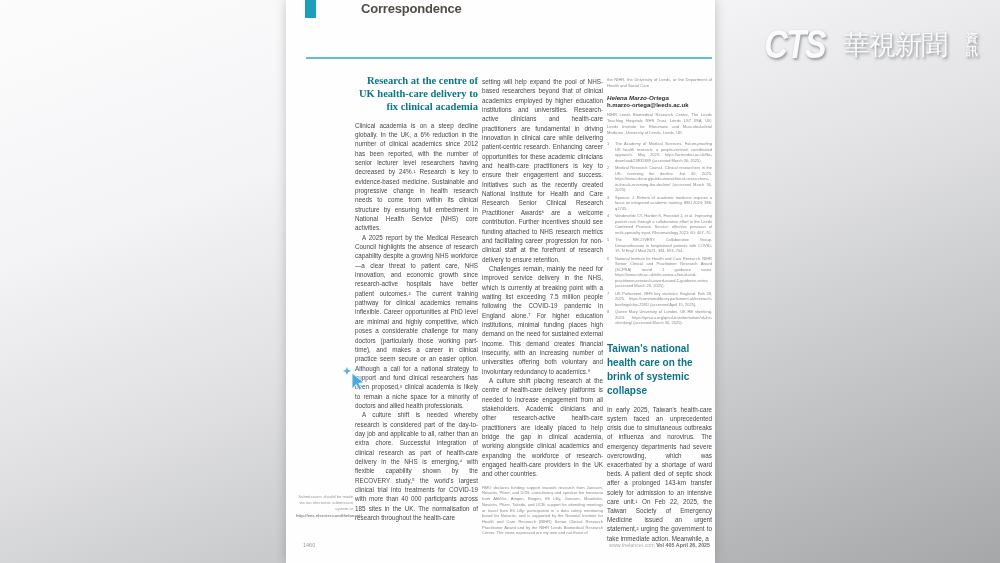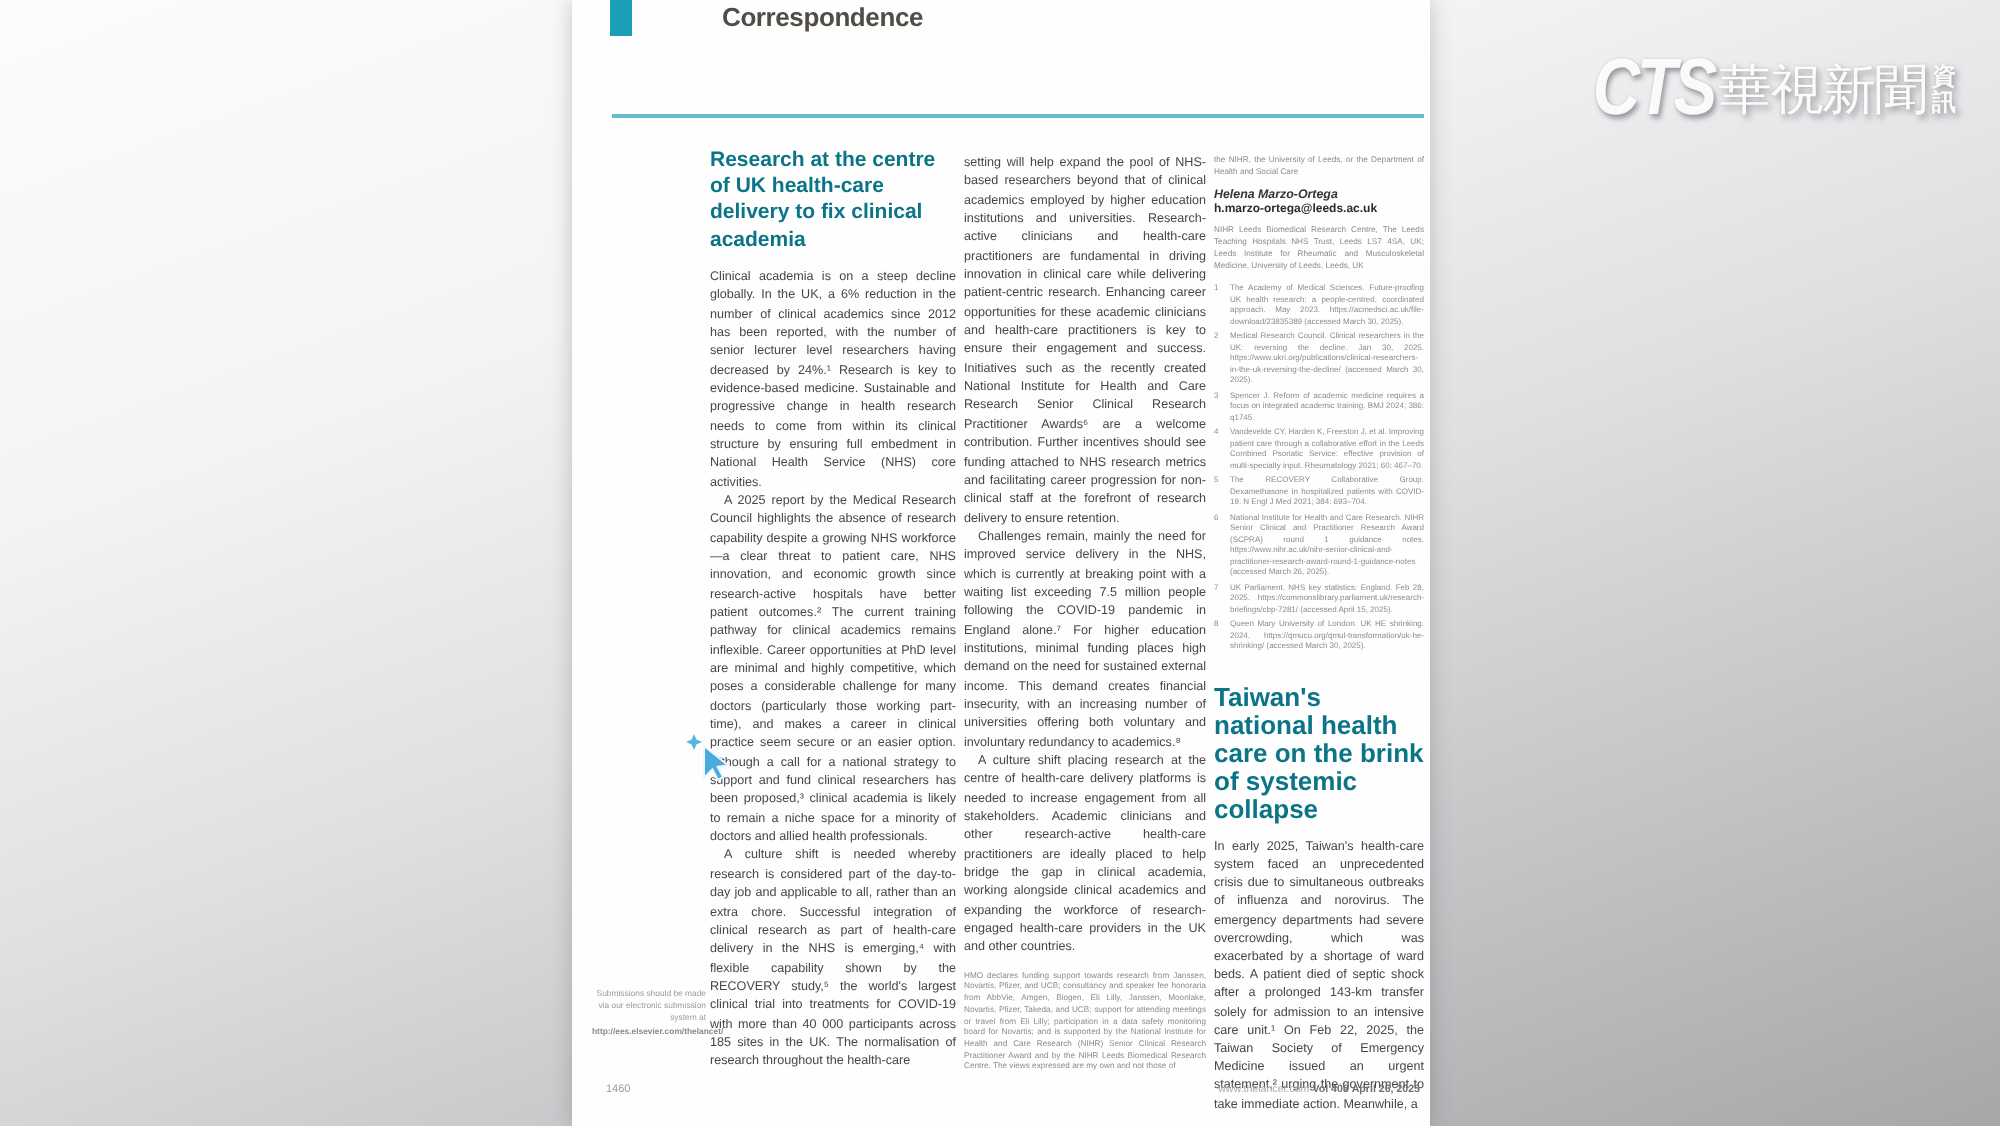--- a/index.html
+++ b/index.html
@@ -3,21 +3,21 @@
 <meta charset="utf-8">
 <style>
   html,body{margin:0;padding:0;}
   body{
     width:1000px;height:563px;position:relative;overflow:hidden;
     font-family:"Liberation Sans",sans-serif;
     background:linear-gradient(160deg,#fdfcfd 0%,#f4f3f5 28%,#e0e0e2 52%,#c2c4c6 76%,#a5a7a9 100%);
   }
   
   .watermark{
-    position:absolute;top:22px;right:22px;display:flex;align-items:center;gap:2px;
+    position:absolute;top:22px;right:22px;display:flex;align-items:center;gap:18px;
     color:rgba(255,255,255,0.95);
     text-shadow:1.5px 2px 3px rgba(108,114,118,0.65),0 0 1px rgba(150,155,158,0.5);
     user-select:none;
     text-align:right;
   }
   .wm-latin{font-size:40px;font-weight:800;font-style:italic;letter-spacing:-2px;transform:scaleX(.82);transform-origin:right;}
   .wm-cjk{font-size:27px;font-weight:400;letter-spacing:-1px;}
   .wm-stack{display:flex;flex-direction:column;font-size:12px;line-height:13px;font-weight:700;margin-left:1px;}
   
   .page{
@@ -26,22 +26,22 @@
   }
   .hdr-square{position:absolute;left:19px;top:0;width:11px;height:18px;background:#1d9fba;}
   .hdr-title{position:absolute;left:35px;top:1px;font-size:13px;font-weight:700;color:#514c46;letter-spacing:-.2px;margin-left:40px;}
   .hdr-rule{position:absolute;left:20px;top:57px;width:406px;height:2px;background:#68bccf;}
   .col{position:absolute;text-align:justify;color:#474747;}
   .col p{margin:0;font-size:6.3px;line-height:9.35px;}
   .col p + p{text-indent:7px;}
   .col1{left:69px;top:74px;width:123px;}
   .col2{left:196px;top:77px;width:121px;}
   .col3{left:321px;top:77px;width:105px;}
-  .art-title{font-size:10.5px;line-height:13.2px;font-weight:700;color:#0b7587;text-align:left;margin:0 0 7px 0;}
-  .art2-title{font-size:13px;line-height:14px;font-weight:700;color:#0b7587;text-align:left;margin:16px 0 7px 0;}
+  .art-title{font-size:10.5px;line-height:13.2px;font-weight:700;color:#0b7587;text-align:right;margin:0 0 7px 0;font-family:Liberation Serif, serif;}
+  .art2-title{font-size:10px;line-height:14px;font-weight:700;color:#0b7587;text-align:left;margin:16px 0 7px 0;}
   .smalltext{font-size:4.1px;line-height:5.7px;color:#8b8b8b;text-align:justify;}
   .decl{margin-top:6px;}
   .author{margin-top:6px;font-size:6.2px;font-weight:700;font-style:italic;color:#333;text-align:left;}
   .email{font-size:6px;font-weight:700;color:#2b2b2b;text-align:left;margin-top:1px;}
   .affil{margin-top:4px;}
   .refs{margin-top:6px;}
   .ref{display:flex;margin:0 0 2px 0;}
   .ref-n{flex:0 0 8px;font-size:4px;line-height:5.5px;color:#8b8b8b;}
   .ref-t{flex:1;font-size:4px;line-height:5.5px;color:#8b8b8b;text-align:justify;}
   .art2-body p{font-size:6.3px;line-height:9.2px;}

